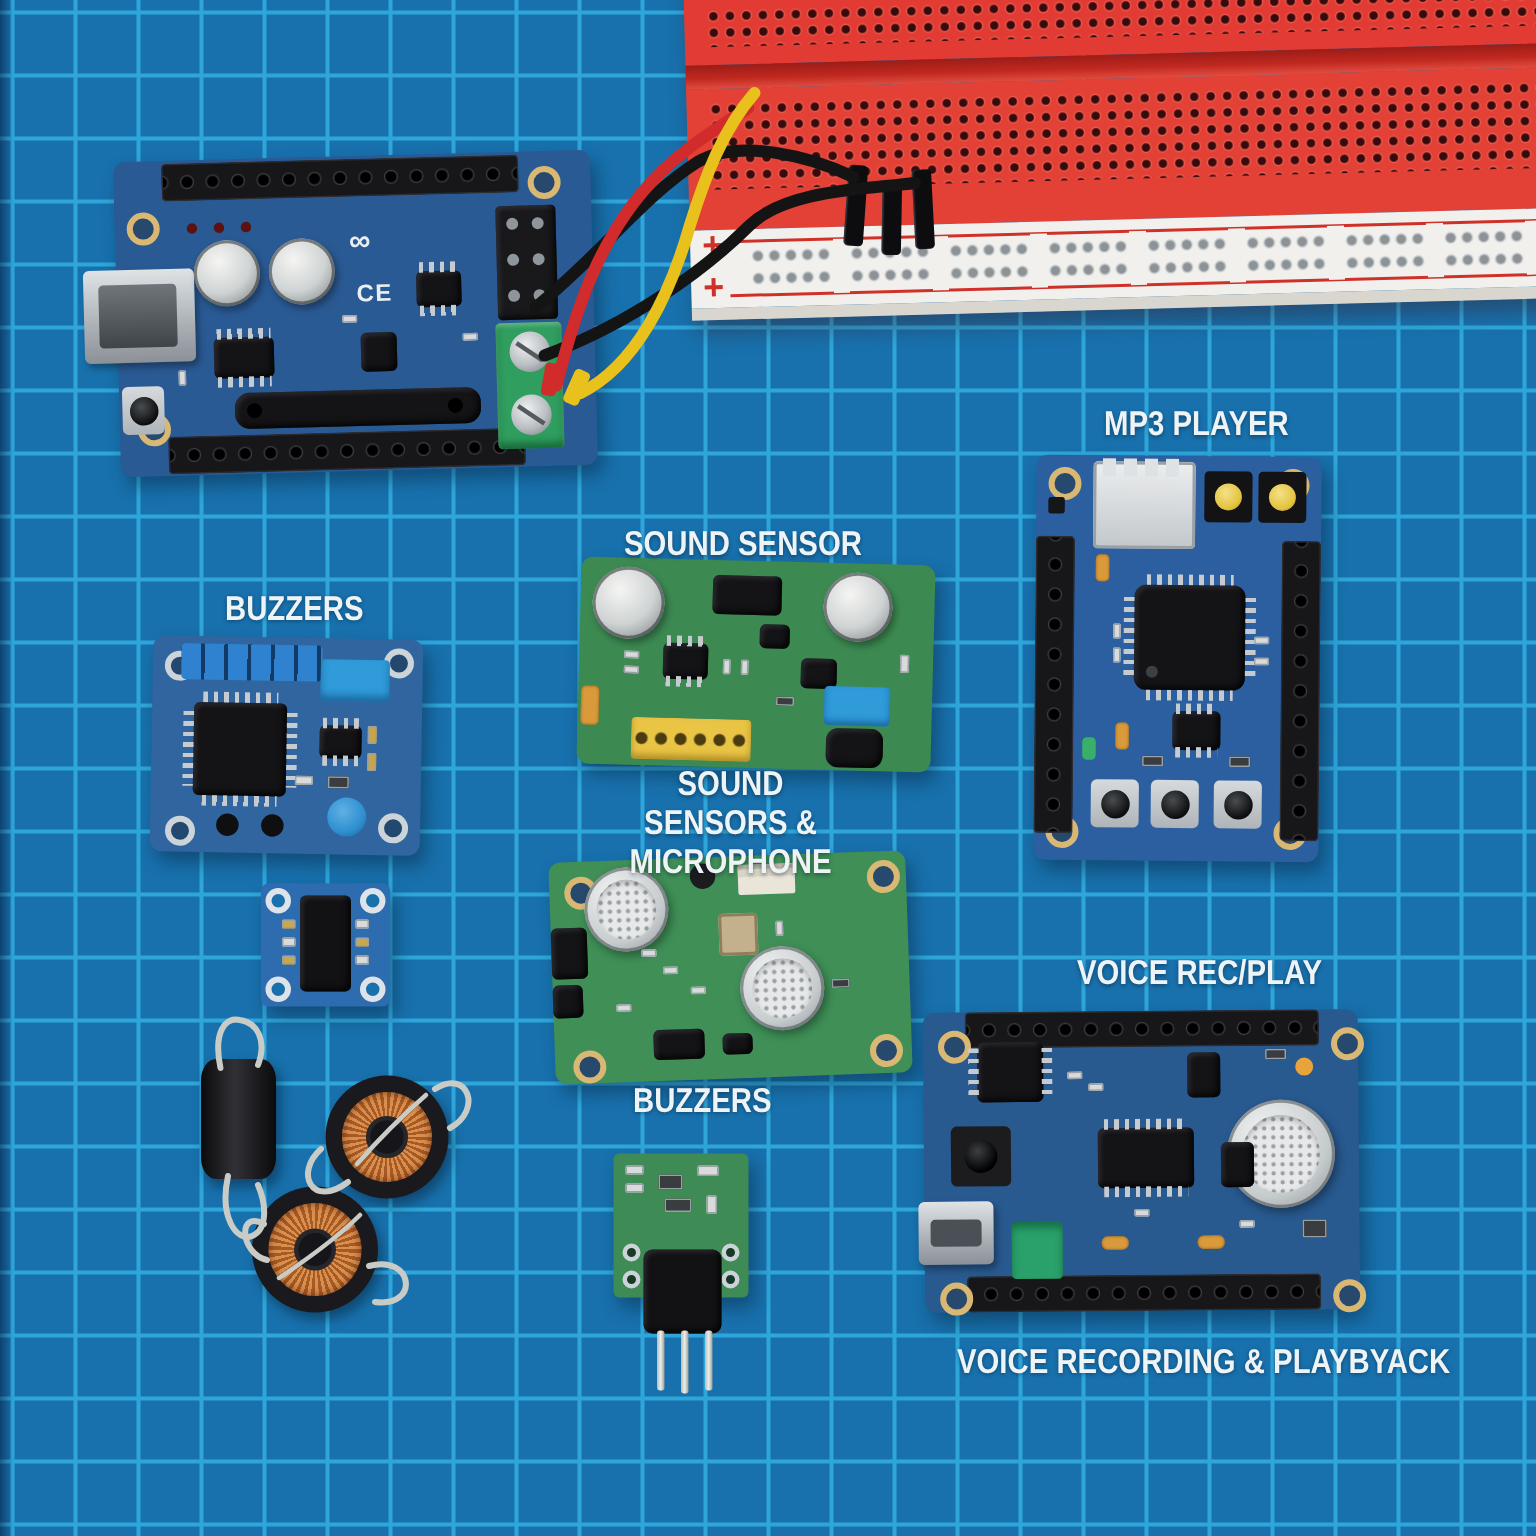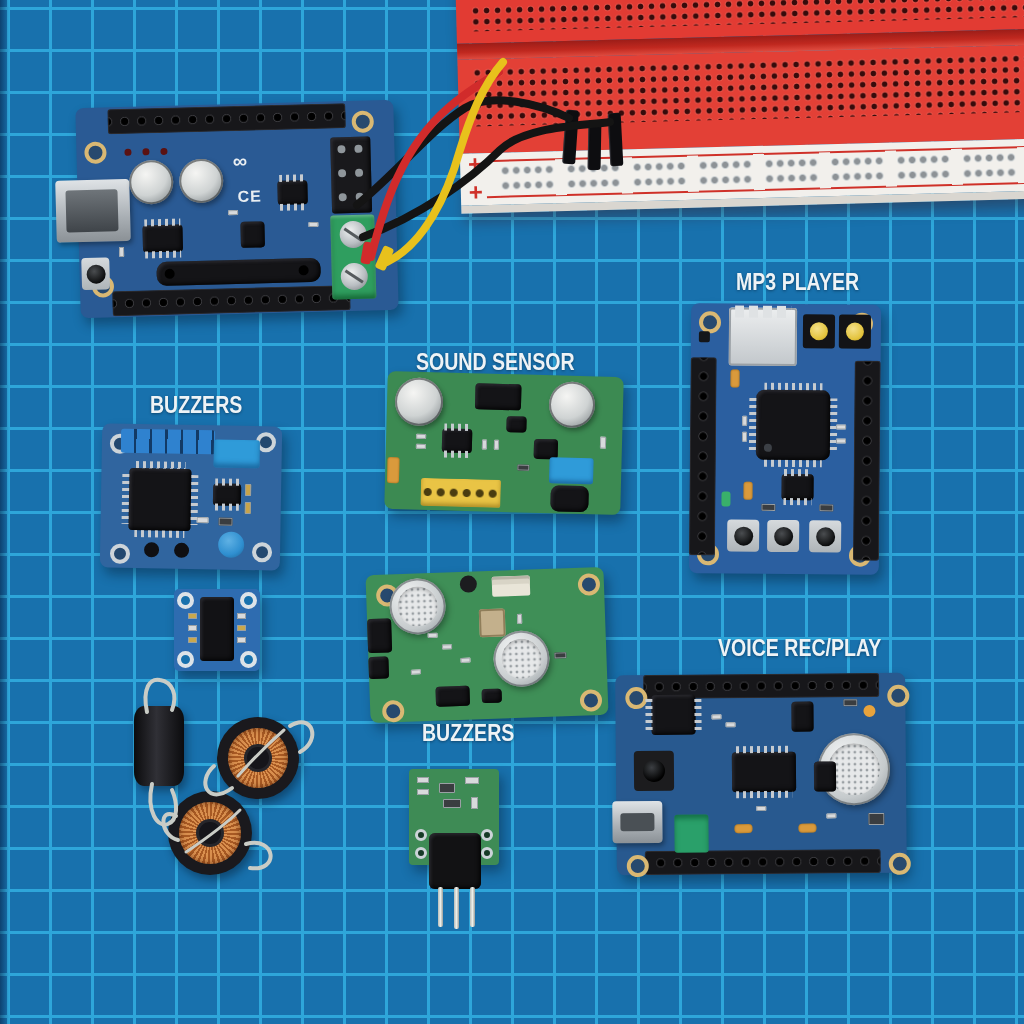--- a/index.html
+++ b/index.html
@@ -411,15 +411,17 @@
       <path d="M 238 776 C 252 760 268 744 284 730" stroke-width="3"></path>
       <path d="M 246 844 C 276 836 280 872 250 868"></path>
       <path d="M 176 816 C 158 806 160 836 178 840"></path>
       <path d="M 186 852 C 204 840 226 824 240 810" stroke-width="3"></path>
     </g>
   </svg>
 
   <div class="label" style="left:150px;top:392px;"><span class="lt">BUZZERS</span></div>
   <div class="label" style="left:416px;top:349px;"><span class="lt">SOUND SENSOR</span></div>
   <div class="label" style="left:736px;top:269px;text-decoration:underline;"><span class="lt">MP3 PLAYER</span></div>
+  <div class="label center" style="left:392px;top:509px;width:190px;"><span class="lt">SOUND SENSORS &amp; MICROPHONE</span></div>
   <div class="label" style="left:718px;top:635px;"><span class="lt">VOICE REC/PLAY</span></div>
   <div class="label" style="left:422px;top:720px;"><span class="lt">BUZZERS</span></div>
+  <div class="label" style="left:638px;top:894px;"><span class="lt">VOICE RECORDING &amp; PLAYBYACK</span></div>
 </div>
 
 </body></html>

